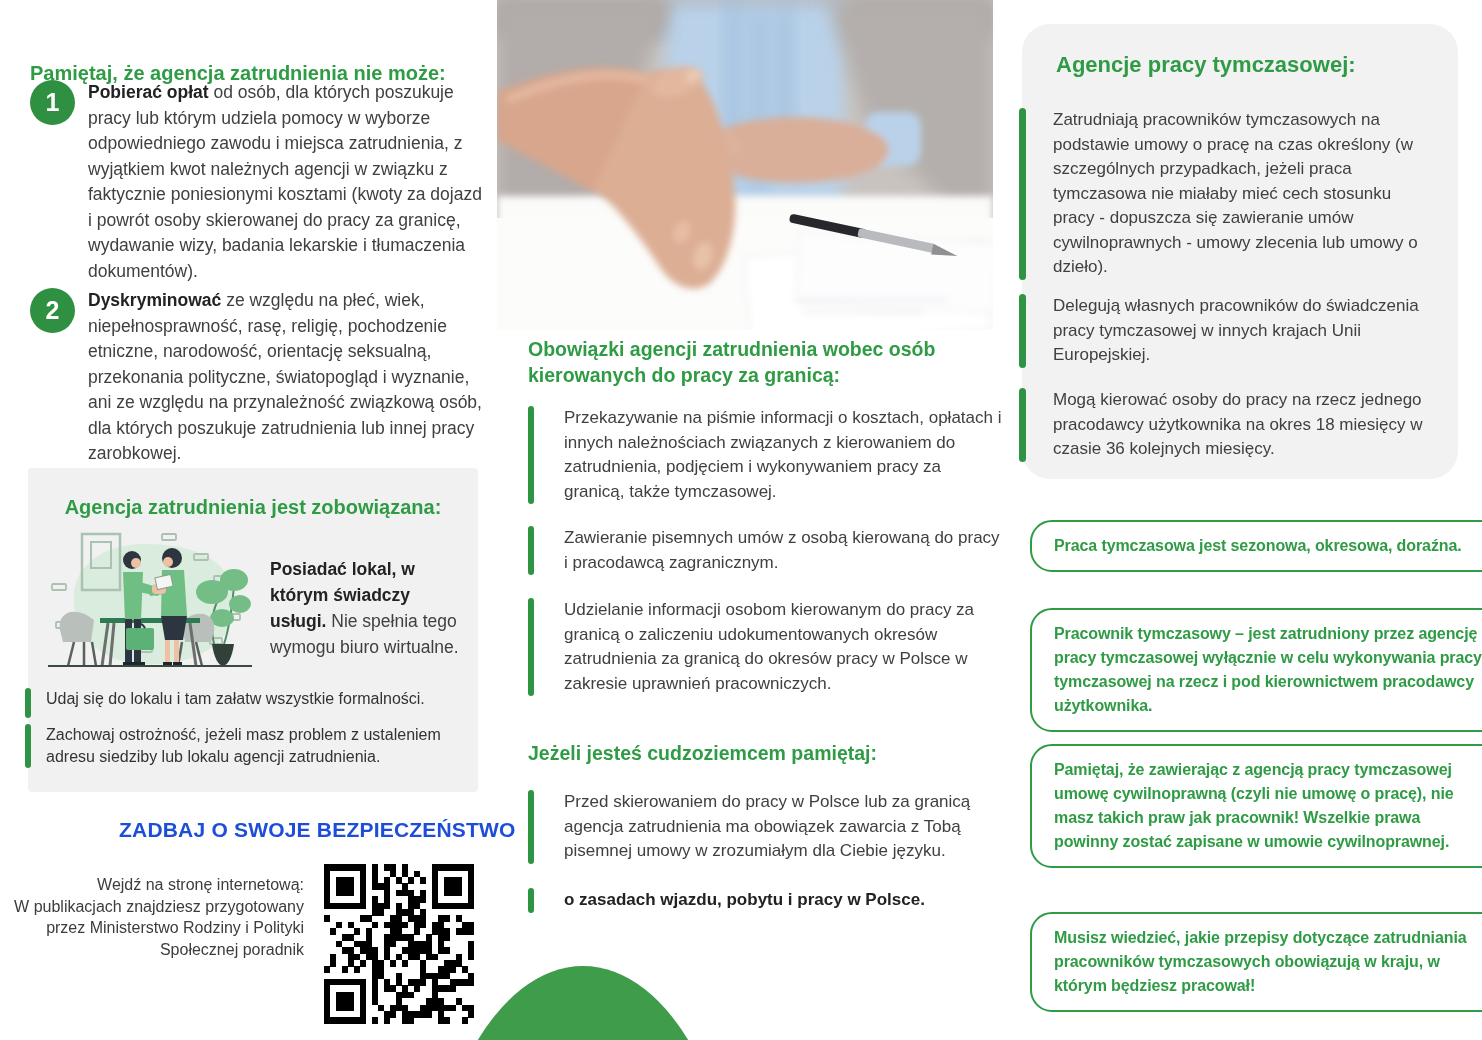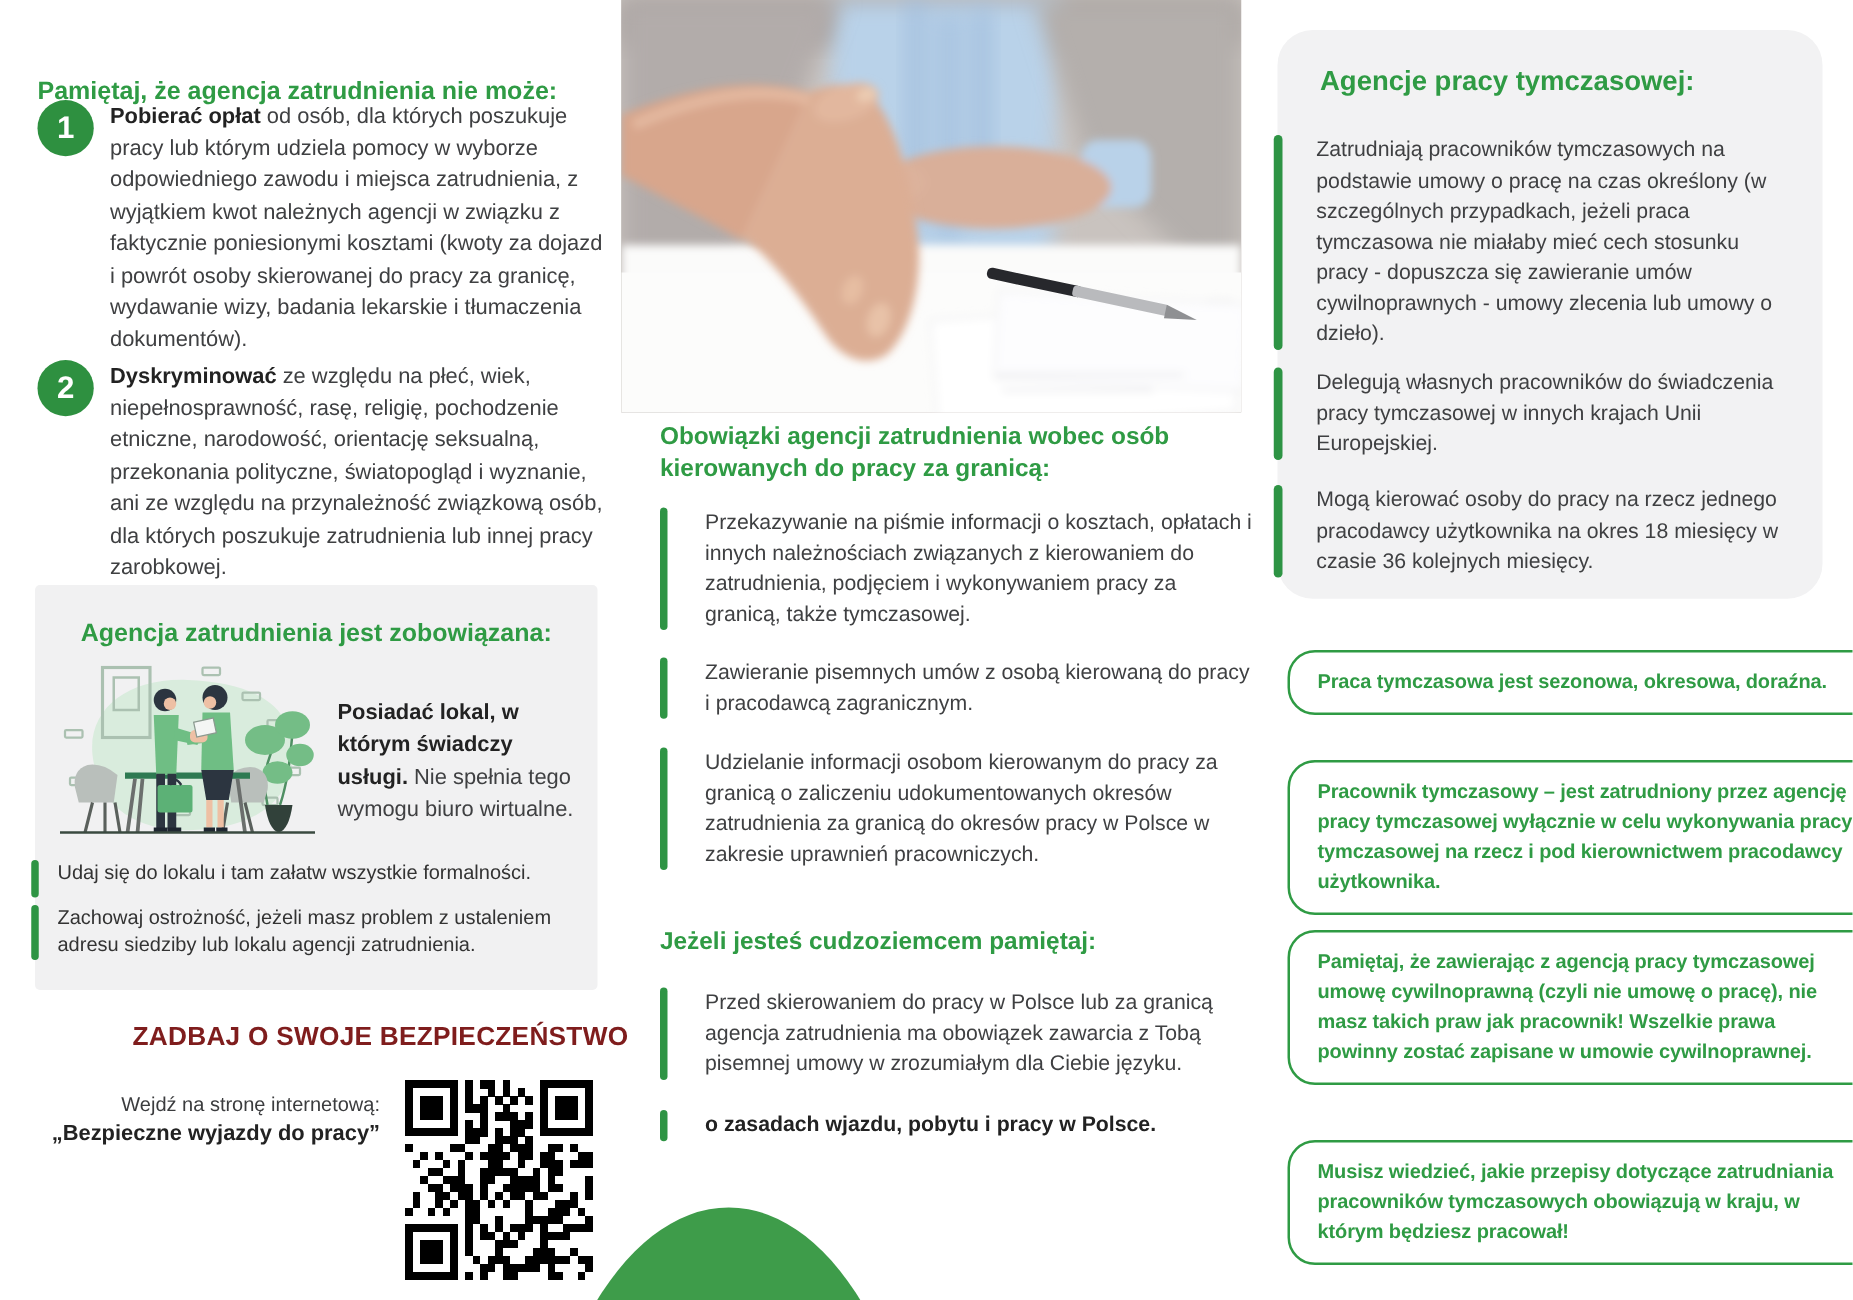--- a/index.html
+++ b/index.html
@@ -22,21 +22,21 @@
   }
   .num-item p{width:398px;font-size:17.5px;line-height:25.5px;}
   .gray-box{left:28px;top:468px;width:450px;height:324px;background:#f1f1f2;border-radius:4px;}
   .gb-title{position:absolute;left:0;right:0;top:28px;text-align:center;font-size:20px;font-weight:bold;color:#2f9b44;}
   .gb-illus{position:absolute;left:16px;top:58px;width:212px;height:152px;}
   .gb-text{position:absolute;left:242px;top:88px;width:200px;font-size:17.5px;line-height:26px;}
   .note{position:absolute;display:flex;gap:15px;}
   .vbar{flex:none;width:6px;border-radius:4px;background:#2e9444;}
   .note .vbar{margin-left:-3px;}
   .note p{width:406px;font-size:16px;line-height:22px;color:#333;}
-  .safety{left:106px;top:818px;width:372px;font-size:21px;font-weight:bold;color:#7f1d1d;letter-spacing:.2px;white-space:nowrap;}
+  .safety{left:119px;top:818px;width:372px;font-size:21px;font-weight:bold;color:#1d4ed8;letter-spacing:.2px;white-space:nowrap;}
   .web-block{left:14px;top:874px;width:290px;text-align:right;font-size:16px;line-height:21.5px;color:#3b3c3e;}
   .web-block .site{font-size:17.5px;font-weight:bold;color:#222;margin-bottom:20px;}
   .web-block .pub-bold{font-size:17.5px;font-weight:bold;color:#222;}
   .qr{left:318px;top:858px;width:162px;height:172px;}
   .qr svg{width:100%;height:100%;}
 
   
   .photo{left:497px;top:0;width:496px;height:330px;overflow:hidden;background:#c9c3bf;}
   .mid-title{left:528px;width:410px;font-size:19.5px;font-weight:bold;color:#2f9b44;line-height:26px;}
   .duty{left:528px;display:flex;gap:30px;}
@@ -147,21 +147,21 @@
   <div class="note" style="top:256px;left:0;">
     <span class="vbar" style="height:44px;"></span>
     <p>Zachowaj ostrożność, jeżeli masz problem z ustaleniem adresu siedziby lub lokalu agencji zatrudnienia.</p>
   </div>
 </div>
 
 <h2 class="abs safety">ZADBAJ O SWOJE BEZPIECZEŃSTWO</h2>
 
 <div class="abs web-block">
   <p>Wejdź na stronę internetową:</p>
-  <p class="pub-bold">„Bezpieczne wyjazdy do pracy”</p>
+  <p>W publikacjach znajdziesz przygotowany przez Ministerstwo Rodziny i Polityki Społecznej poradnik</p>
 </div>
 
 <div class="abs qr">
   <svg viewBox="-1 -1 27 27" preserveAspectRatio="none" shape-rendering="crispEdges">
     <rect x="-1" y="-1" width="27" height="27" fill="#fff"></rect>
     <g fill="#000">
       <path d="M0 0h7v7h-7z M1 1h5v5h-5z M2 2h3v3h-3z" fill-rule="evenodd"></path>
       <path d="M18 0h7v7h-7z M19 1h5v5h-5z M20 2h3v3h-3z" fill-rule="evenodd"></path>
       <path d="M0 18h7v7h-7z M1 19h5v5h-5z M2 20h3v3h-3z" fill-rule="evenodd"></path>
       <g id="qr-rand">

